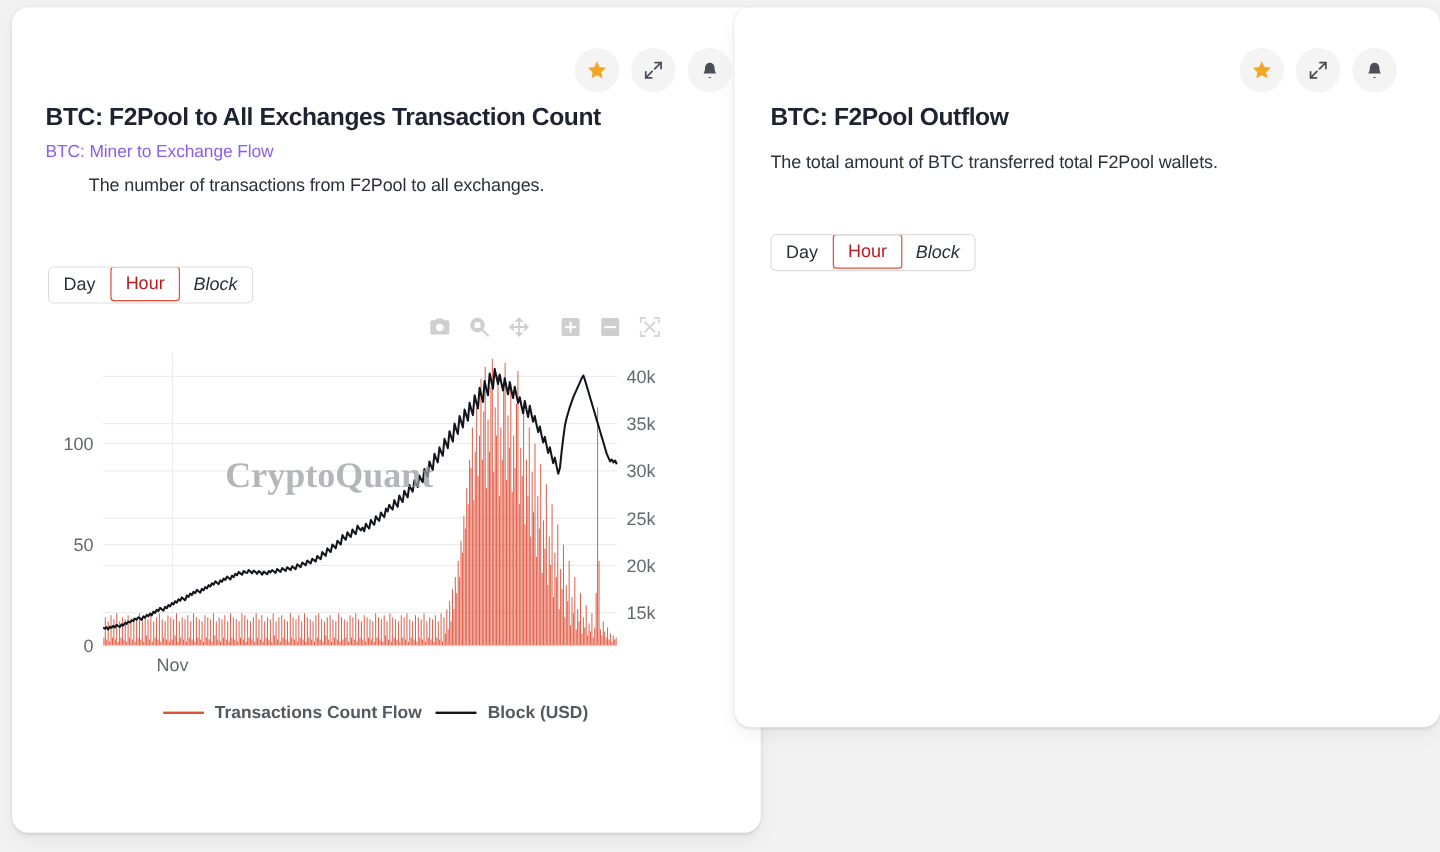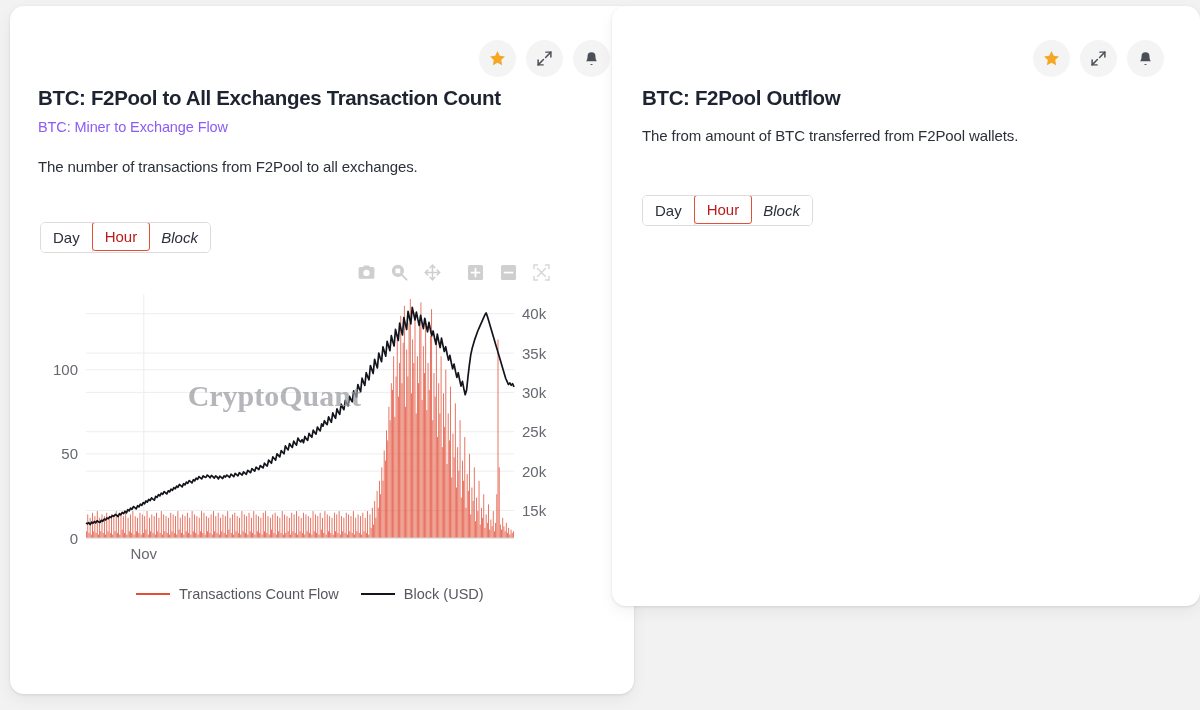--- a/index.html
+++ b/index.html
@@ -69,21 +69,21 @@
     color: #8b5cf6;
     letter-spacing: -0.1px;
   }
   .card-desc {
     position: absolute;
     left: 28px;
     font-size: 15px;
     color: #2b303a;
     letter-spacing: -0.1px;
   }
-  #card-left .card-desc  { top: 152px; }
+  #card-left .card-desc  { top: 140px; margin-left: 36px; }
   #card-right .card-desc { top: 121px; left: 30px; }
 
   
   .toggle {
     position: absolute;
     display: flex;
     border: 1px solid #dcdcdc;
     border-radius: 5px;
     background: #fff;
     overflow: hidden;
@@ -142,21 +142,22 @@
     font-weight: 700;
     fill: #9b9ea4;
     opacity: 0.75;
   }
 
   
   .legend {
     position: absolute;
     display: flex;
     align-items: center;
-    gap: 22px;
+    gap: 12px;
+    font-weight: bold;
   }
   #legend-left  { left: 126px; top: 580px; }
   .legend-item { display: flex; align-items: center; gap: 9px; cursor: pointer; }
   .legend-text { font-size: 14.5px; color: #55585f; }
   .swatch-line { width: 34px; height: 0; border-top: 2.2px solid #000; }
 </style>
 </head>
 <body>
 
 <div id="root">
@@ -663,21 +664,21 @@
       </button>
       <button class="icon-btn" title="Alert">
         <svg width="17" height="18" viewBox="0 0 24 24">
           <path d="M12 2.6a5.6 5.6 0 0 0-5.6 5.6c0 5.2-2 7-2 7h15.2s-2-1.8-2-7A5.6 5.6 0 0 0 12 2.6z" fill="#4a4f58"></path>
           <path d="M10.1 19.2a2.1 2.1 0 0 0 3.8 0z" fill="#4a4f58"></path>
         </svg>
       </button>
     </div>
 
     <div class="card-title">BTC: F2Pool Outflow</div>
-    <div class="card-desc">The from amount of BTC transferred from F2Pool wallets.</div>
+    <div class="card-desc">The total amount of BTC transferred total F2Pool wallets.</div>
 
     <div class="toggle" id="toggle-right">
         <div class="toggle-item">Day</div>
         <div class="toggle-item active">Hour</div>
         <div class="toggle-item">Block</div>
       </div>
 
   </div>
 
 </div>

